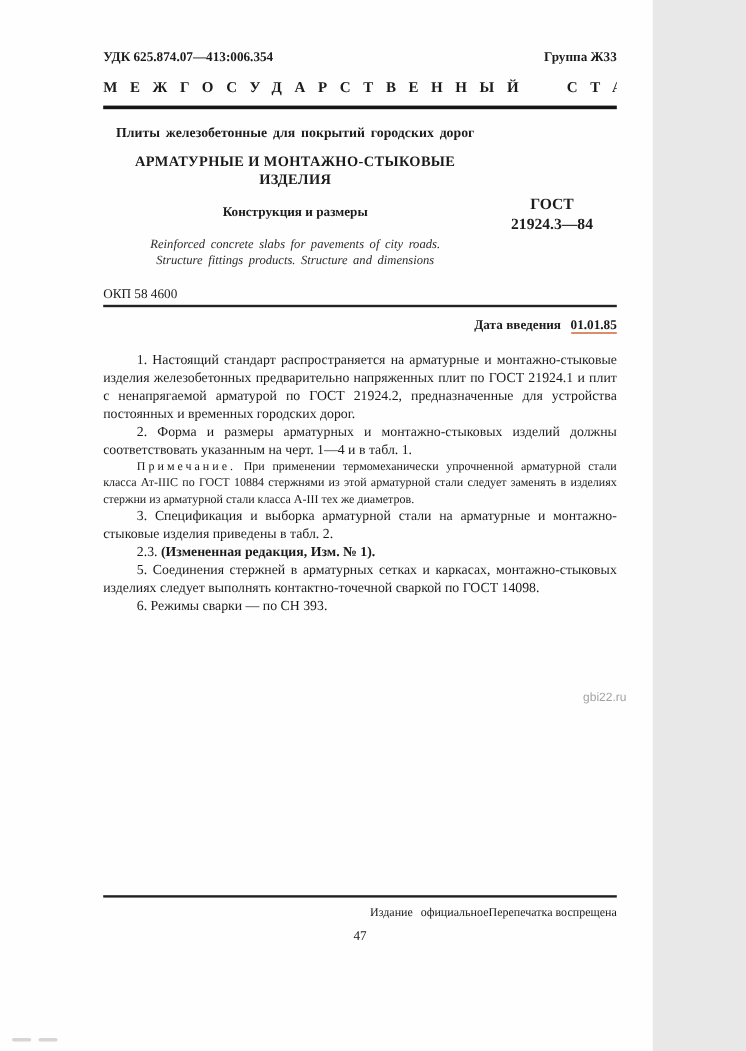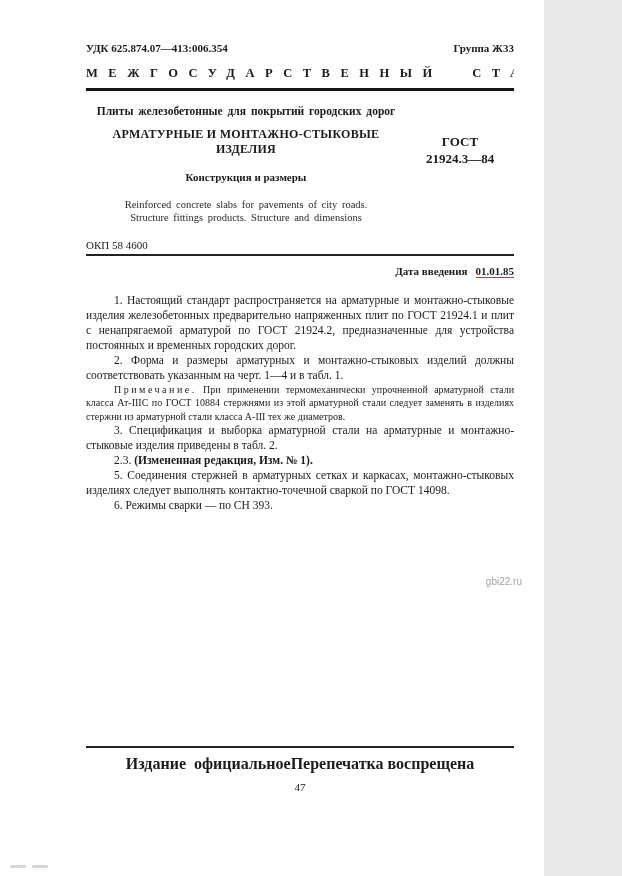--- a/index.html
+++ b/index.html
@@ -24,27 +24,27 @@
     margin-top:12px;
     font-size:12.5px;font-weight:bold;
     letter-spacing:10.5px;word-spacing:16px;
     white-space:nowrap;
     overflow:hidden;
   }
   .rule-thick{
     height:3px;background:#151515;border:none;margin:7px 0 0 0;
   }
   .title-row{
-    display:flex;margin-top:12px;
+    display:flex;margin-top:12px;align-items:center;
   }
   .title-col{flex:1;text-align:center;}
   .t1{font-size:11.5px;font-weight:bold;margin-top:2px;word-spacing:2px;}
   .t2{font-size:12px;font-weight:bold;margin-top:10px;letter-spacing:.3px;}
   .t3{font-size:11px;font-weight:bold;margin-top:14px;}
-  .ten{font-size:10.5px;margin-top:2px;color:#2a2a2a;word-spacing:2px;}
+  .ten{font-size:10.5px;margin-top:2px;color:#2a2a2a;word-spacing:2px;font-style:italic;}
   .ten.first{margin-top:16px;}
   .gost-col{
     width:108px;text-align:center;
     font-size:13px;font-weight:bold;line-height:17px;
     margin-top:30px;
   }
   .okp{margin-top:16px;font-size:11px;}
   .rule-thin{height:1.5px;background:#222;border:none;margin:3px 0 0 0;}
   .date-row{
     margin-top:9px;text-align:right;
@@ -66,23 +66,23 @@
   .watermark{
     position:absolute;top:560px;right:22px;
     font-family:Liberation Sans, sans-serif;
     font-size:10px;color:#a3a3a3;margin-top:16px;
   }
   .footer{
     position:absolute;left:86px;right:30px;top:746px;
   }
   .footer-rule{height:1.5px;background:#222;border:none;margin:0;}
   .footer-row{
-    display:flex;justify-content:center;
+    display:flex;justify-content:flex-end;
     margin-top:7px;
-    font-size:16px;font-weight:bold;
+    font-size:10px;font-weight:normal;
   }
   .footer-left{word-spacing:4px;}
   .page-num{
     text-align:center;margin-top:8px;font-size:11px;font-weight:normal;
   }
   .scan-artifact{
     position:absolute;left:10px;bottom:8px;display:flex;gap:6px;
   }
   .scan-artifact i{
     display:block;width:16px;height:3px;background:#d6d6d6;border-radius:2px;

